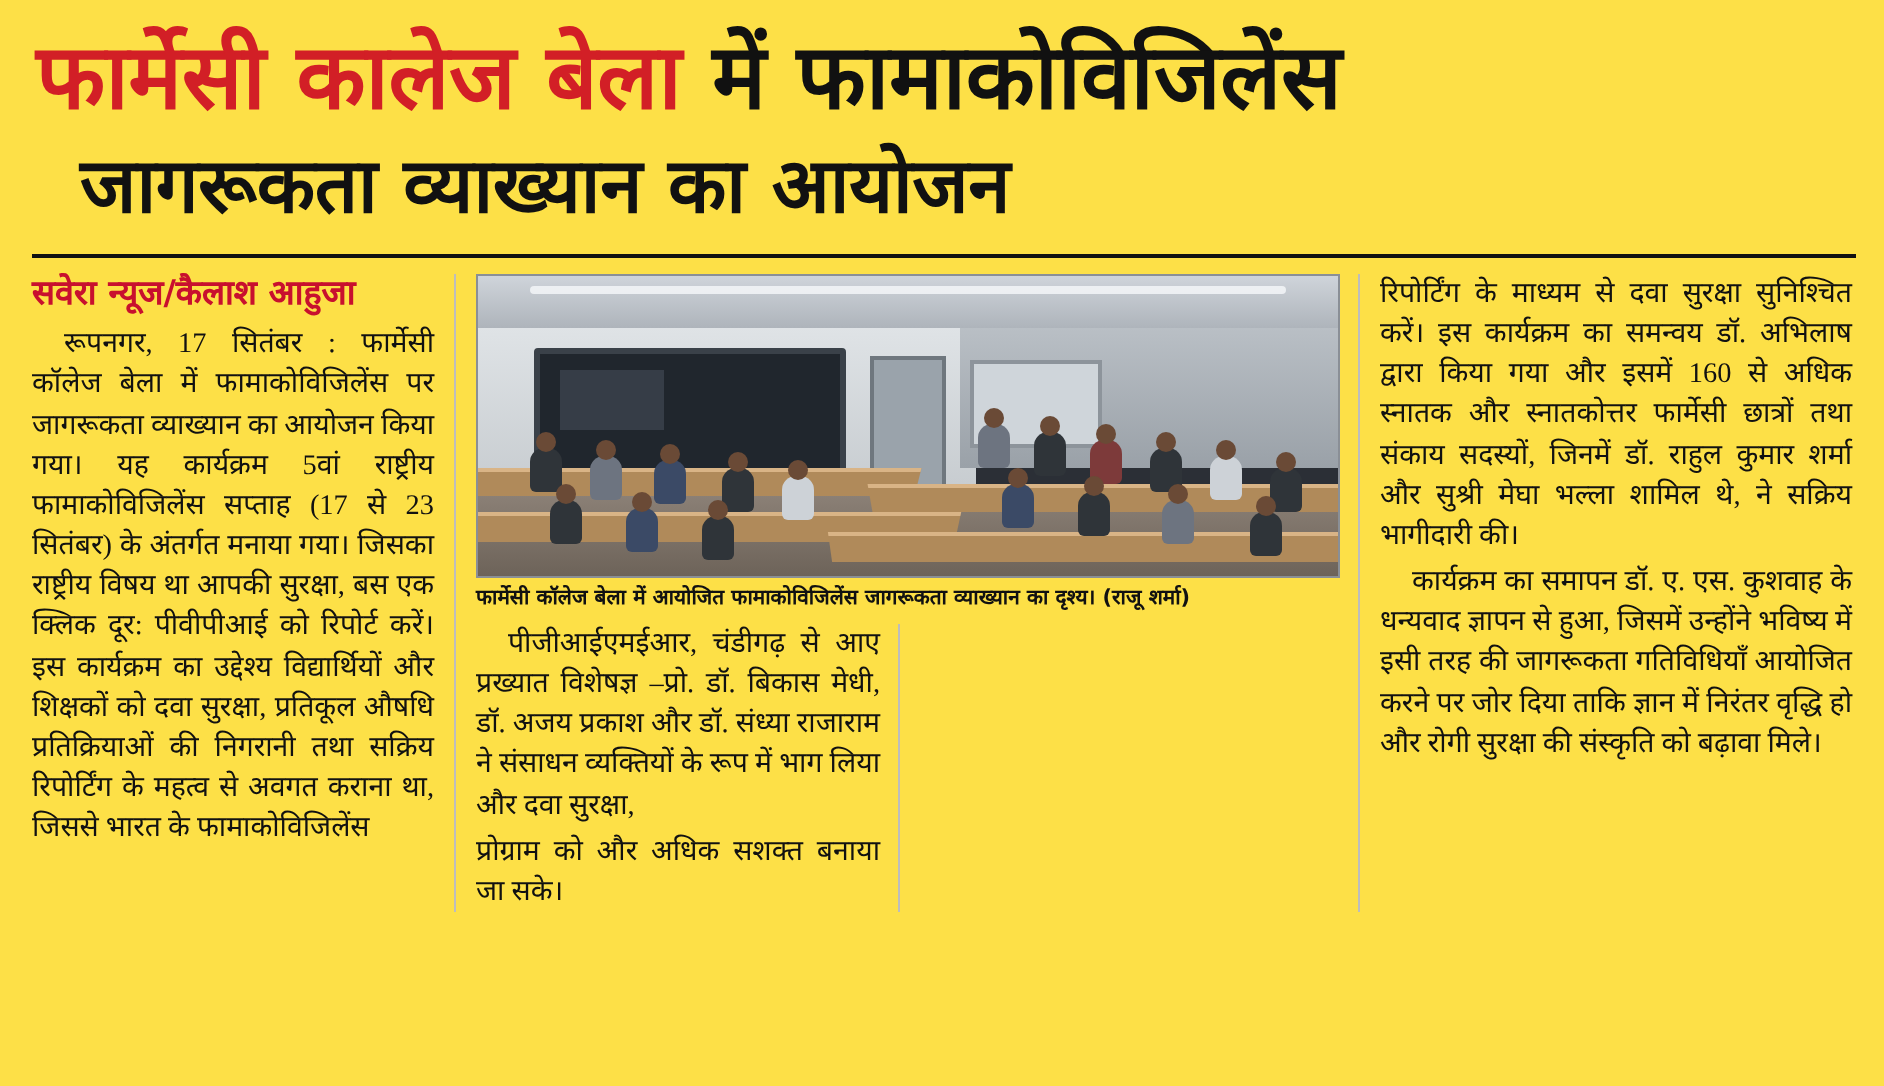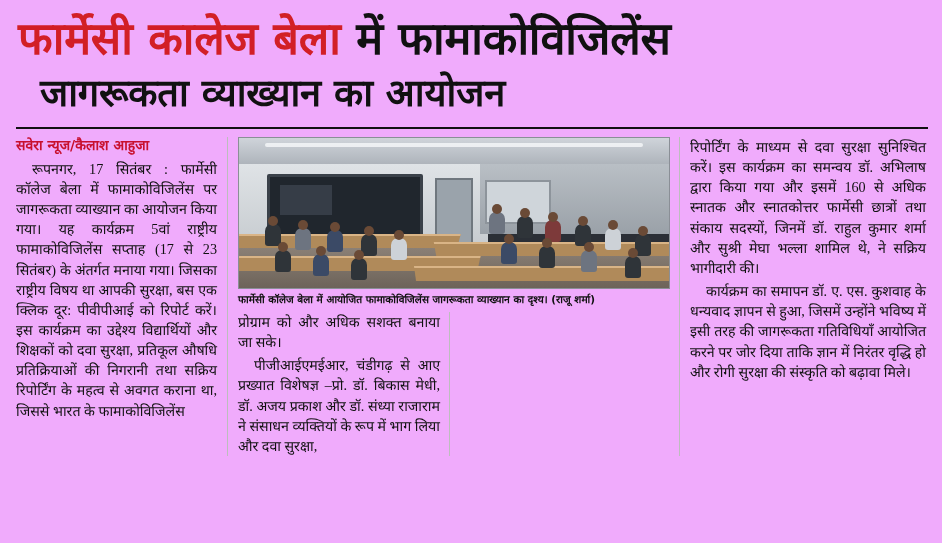--- a/index.html
+++ b/index.html
@@ -8,21 +8,21 @@
     background: #ffffff;
   }
   body {
     font-family: "Liberation Serif", "DejaVu Serif", serif;
     color: #111111;
   }
   #page {
     position: relative;
     width: 942px;
     height: 543px;
-    background: #f0abfc;
+    background: #fde047;
     overflow: hidden;
   }
 
   
   .headline-wrap {
     padding: 14px 14px 0 18px;
   }
   .headline-line {
     font-family: "DejaVu Sans", sans-serif;
     font-weight: 700;
@@ -74,21 +74,21 @@
     border-right: 1px solid #bdbdbd;
   }
   .col-right {
     width: 246px;
     padding-left: 10px;
   }
 
   .byline {
     font-family: "DejaVu Sans", sans-serif;
     font-weight: 700;
-    font-size: 14px;
+    font-size: 17px;
     color: #c8102e;
     margin: 0 0 5px 0;
     line-height: 1.2;
   }
 
   p.txt {
     margin: 0 0 0 0;
     font-size: 14.2px;
     line-height: 1.42;
     text-align: justify;
@@ -271,22 +271,22 @@
         <div class="ph-person blue" style="left:262px; top:104px;"></div>
         <div class="ph-person" style="left:300px; top:108px;"></div>
         <div class="ph-person light" style="left:342px; top:112px;"></div>
         <div class="ph-person" style="left:386px; top:118px;"></div>
       </div>
 
       <div class="caption">फार्मेसी कॉलेज बेला में आयोजित फामाकोविजिलेंस जागरूकता व्याख्यान का दृश्य। (राजू शर्मा)</div>
 
       <div class="mid-cols">
         <div class="mid-col first">
+          <p class="txt indent">पीजीआईएमईआर, चंडीगढ़ से आए प्रख्यात विशेषज्ञ –प्रो. डॉ. बिकास मेधी, डॉ. अजय प्रकाश और डॉ. संध्या राजाराम ने संसाधन व्यक्तियों के रूप में भाग लिया और दवा सुरक्षा,</p>
           <p class="txt">प्रोग्राम को और अधिक सशक्त बनाया जा सके।</p>
-          <p class="txt indent">पीजीआईएमईआर, चंडीगढ़ से आए प्रख्यात विशेषज्ञ –प्रो. डॉ. बिकास मेधी, डॉ. अजय प्रकाश और डॉ. संध्या राजाराम ने संसाधन व्यक्तियों के रूप में भाग लिया और दवा सुरक्षा,</p>
         </div>
       </div>
     </div>
 
     <div class="col col-right">
       <p class="txt">रिपोर्टिंग के माध्यम से दवा सुरक्षा सुनिश्चित करें। इस कार्यक्रम का समन्वय डॉ. अभिलाष द्वारा किया गया और इसमें 160 से अधिक स्नातक और स्नातकोत्तर फार्मेसी छात्रों तथा संकाय सदस्यों, जिनमें डॉ. राहुल कुमार शर्मा और सुश्री मेघा भल्ला शामिल थे, ने सक्रिय भागीदारी की।</p>
       <p class="txt indent">कार्यक्रम का समापन डॉ. ए. एस. कुशवाह के धन्यवाद ज्ञापन से हुआ, जिसमें उन्होंने भविष्य में इसी तरह की जागरूकता गतिविधियाँ आयोजित करने पर जोर दिया ताकि ज्ञान में निरंतर वृद्धि हो और रोगी सुरक्षा की संस्कृति को बढ़ावा मिले।</p>
     </div>
 
   </div>

